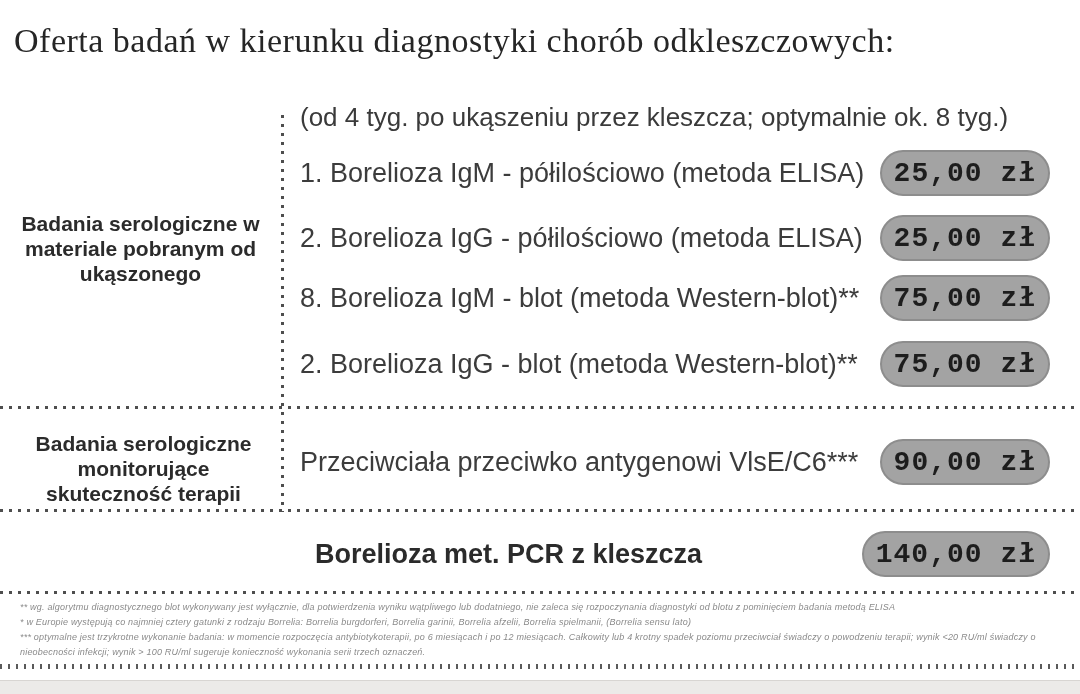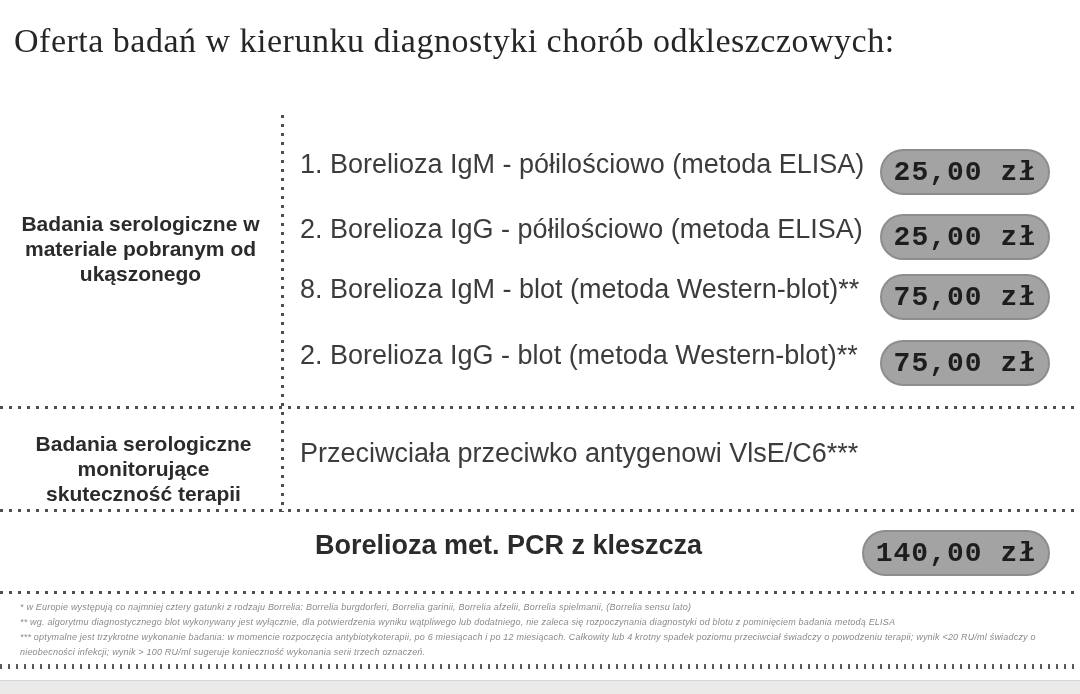--- a/index.html
+++ b/index.html
@@ -37,21 +37,21 @@
     color:#2b2b2b;padding:0 18px;box-sizing:border-box;
   }
   .side-label.s1{top:212px;}
   .side-label.s2{top:432px;padding-left:24px;}
   .note{
     position:absolute;left:300px;top:102px;width:760px;
     font-size:26px;color:#3a3a3a;
   }
   .row{
     position:absolute;left:300px;width:750px;height:48px;
-    display:flex;justify-content:space-between;
+    display:flex;align-items:center;justify-content:space-between;
   }
   .row .service{font-size:27px;color:#3c3c3c;white-space:nowrap;}
   .row.r1{top:149px;}
   .row.r2{top:214px;}
   .row.r3{top:274px;}
   .row.r4{top:340px;}
   .row.r5{top:438px;}
   .row.r6{top:530px;left:315px;width:735px;}
   .row.r6 .service{font-weight:700;color:#2b2b2b;}
   .price-badge{
@@ -83,20 +83,21 @@
 
   <div class="title">Oferta badań w kierunku diagnostyki chorób odkleszczowych:</div>
 
   <div class="vline"></div>
   <div class="hline h1"></div>
   <div class="hline h2"></div>
   <div class="hline h3"></div>
   <div class="hline h4"></div>
 
   <div class="side-label s1">Badania serologiczne w materiale pobranym od ukąszonego</div>
+  <div class="note">(od 4 tyg. po ukąszeniu przez kleszcza; optymalnie ok. 8 tyg.)</div>
 
   <div class="row r1">
     <span class="service">1. Borelioza IgM - półilościowo (metoda ELISA)</span>
     <span class="price-badge">25,00 zł</span>
   </div>
   <div class="row r2">
     <span class="service">2. Borelioza IgG - półilościowo (metoda ELISA)</span>
     <span class="price-badge">25,00 zł</span>
   </div>
   <div class="row r3">
@@ -104,27 +105,28 @@
     <span class="price-badge">75,00 zł</span>
   </div>
   <div class="row r4">
     <span class="service">2. Borelioza IgG - blot (metoda Western-blot)**</span>
     <span class="price-badge">75,00 zł</span>
   </div>
 
   <div class="side-label s2">Badania serologiczne monitorujące skuteczność terapii</div>
   <div class="row r5">
     <span class="service">Przeciwciała przeciwko antygenowi VlsE/C6***</span>
+    <span class="price-badge">90,00 zł</span>
   </div>
 
   <div class="row r6">
     <span class="service">Borelioza met. PCR z kleszcza</span>
     <span class="price-badge">140,00 zł</span>
   </div>
 
   <div class="footnotes">
+    <div>** wg. algorytmu diagnostycznego blot wykonywany jest wyłącznie, dla potwierdzenia wyniku wątpliwego lub dodatniego, nie zaleca się rozpoczynania diagnostyki od blotu z pominięciem badania metodą ELISA</div>
     <div>* w Europie występują co najmniej cztery gatunki z rodzaju Borrelia: Borrelia burgdorferi, Borrelia garinii, Borrelia afzelii, Borrelia spielmanii, (Borrelia sensu lato)</div>
-    <div>** wg. algorytmu diagnostycznego blot wykonywany jest wyłącznie, dla potwierdzenia wyniku wątpliwego lub dodatniego, nie zaleca się rozpoczynania diagnostyki od blotu z pominięciem badania metodą ELISA</div>
     <div>*** optymalne jest trzykrotne wykonanie badania: w momencie rozpoczęcia antybiotykoterapii, po 6 miesiącach i po 12 miesiącach. Całkowity lub 4 krotny spadek poziomu przeciwciał świadczy o powodzeniu terapii; wynik &lt;20 RU/ml świadczy o nieobecności infekcji; wynik &gt; 100 RU/ml sugeruje konieczność wykonania serii trzech oznaczeń.</div>
   </div>
 
   <div class="scan-strip"></div>
 </div>
 
 </body></html>

